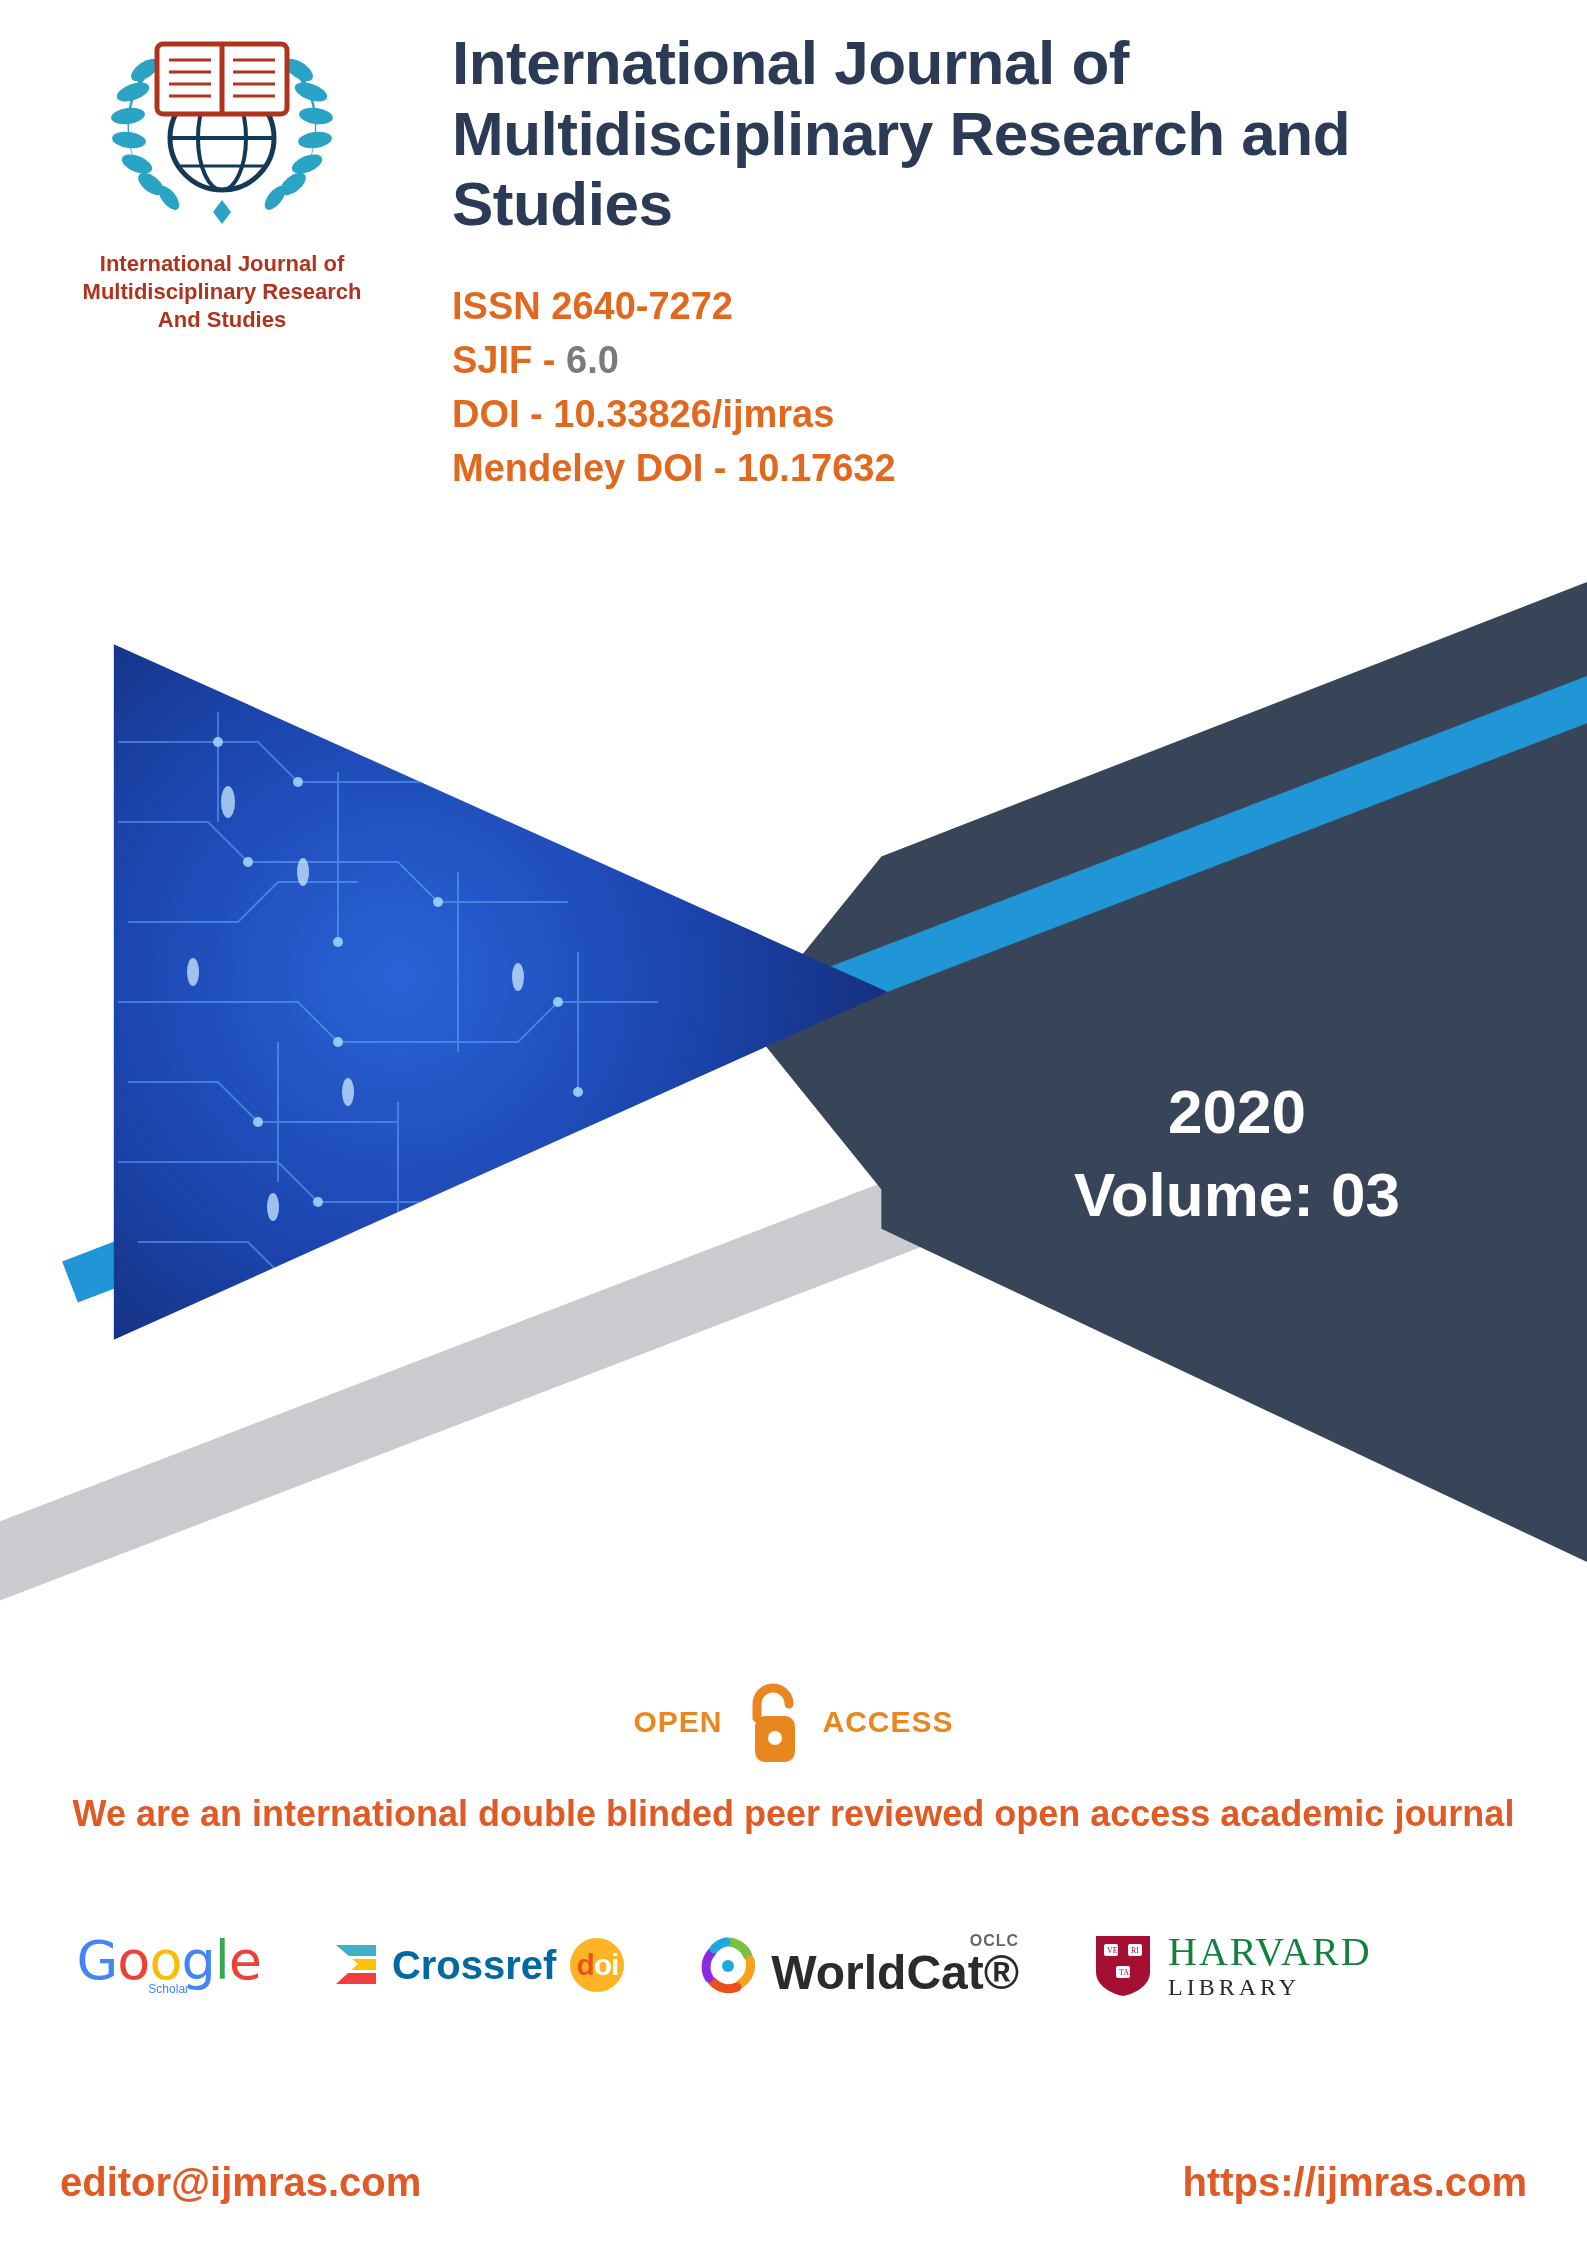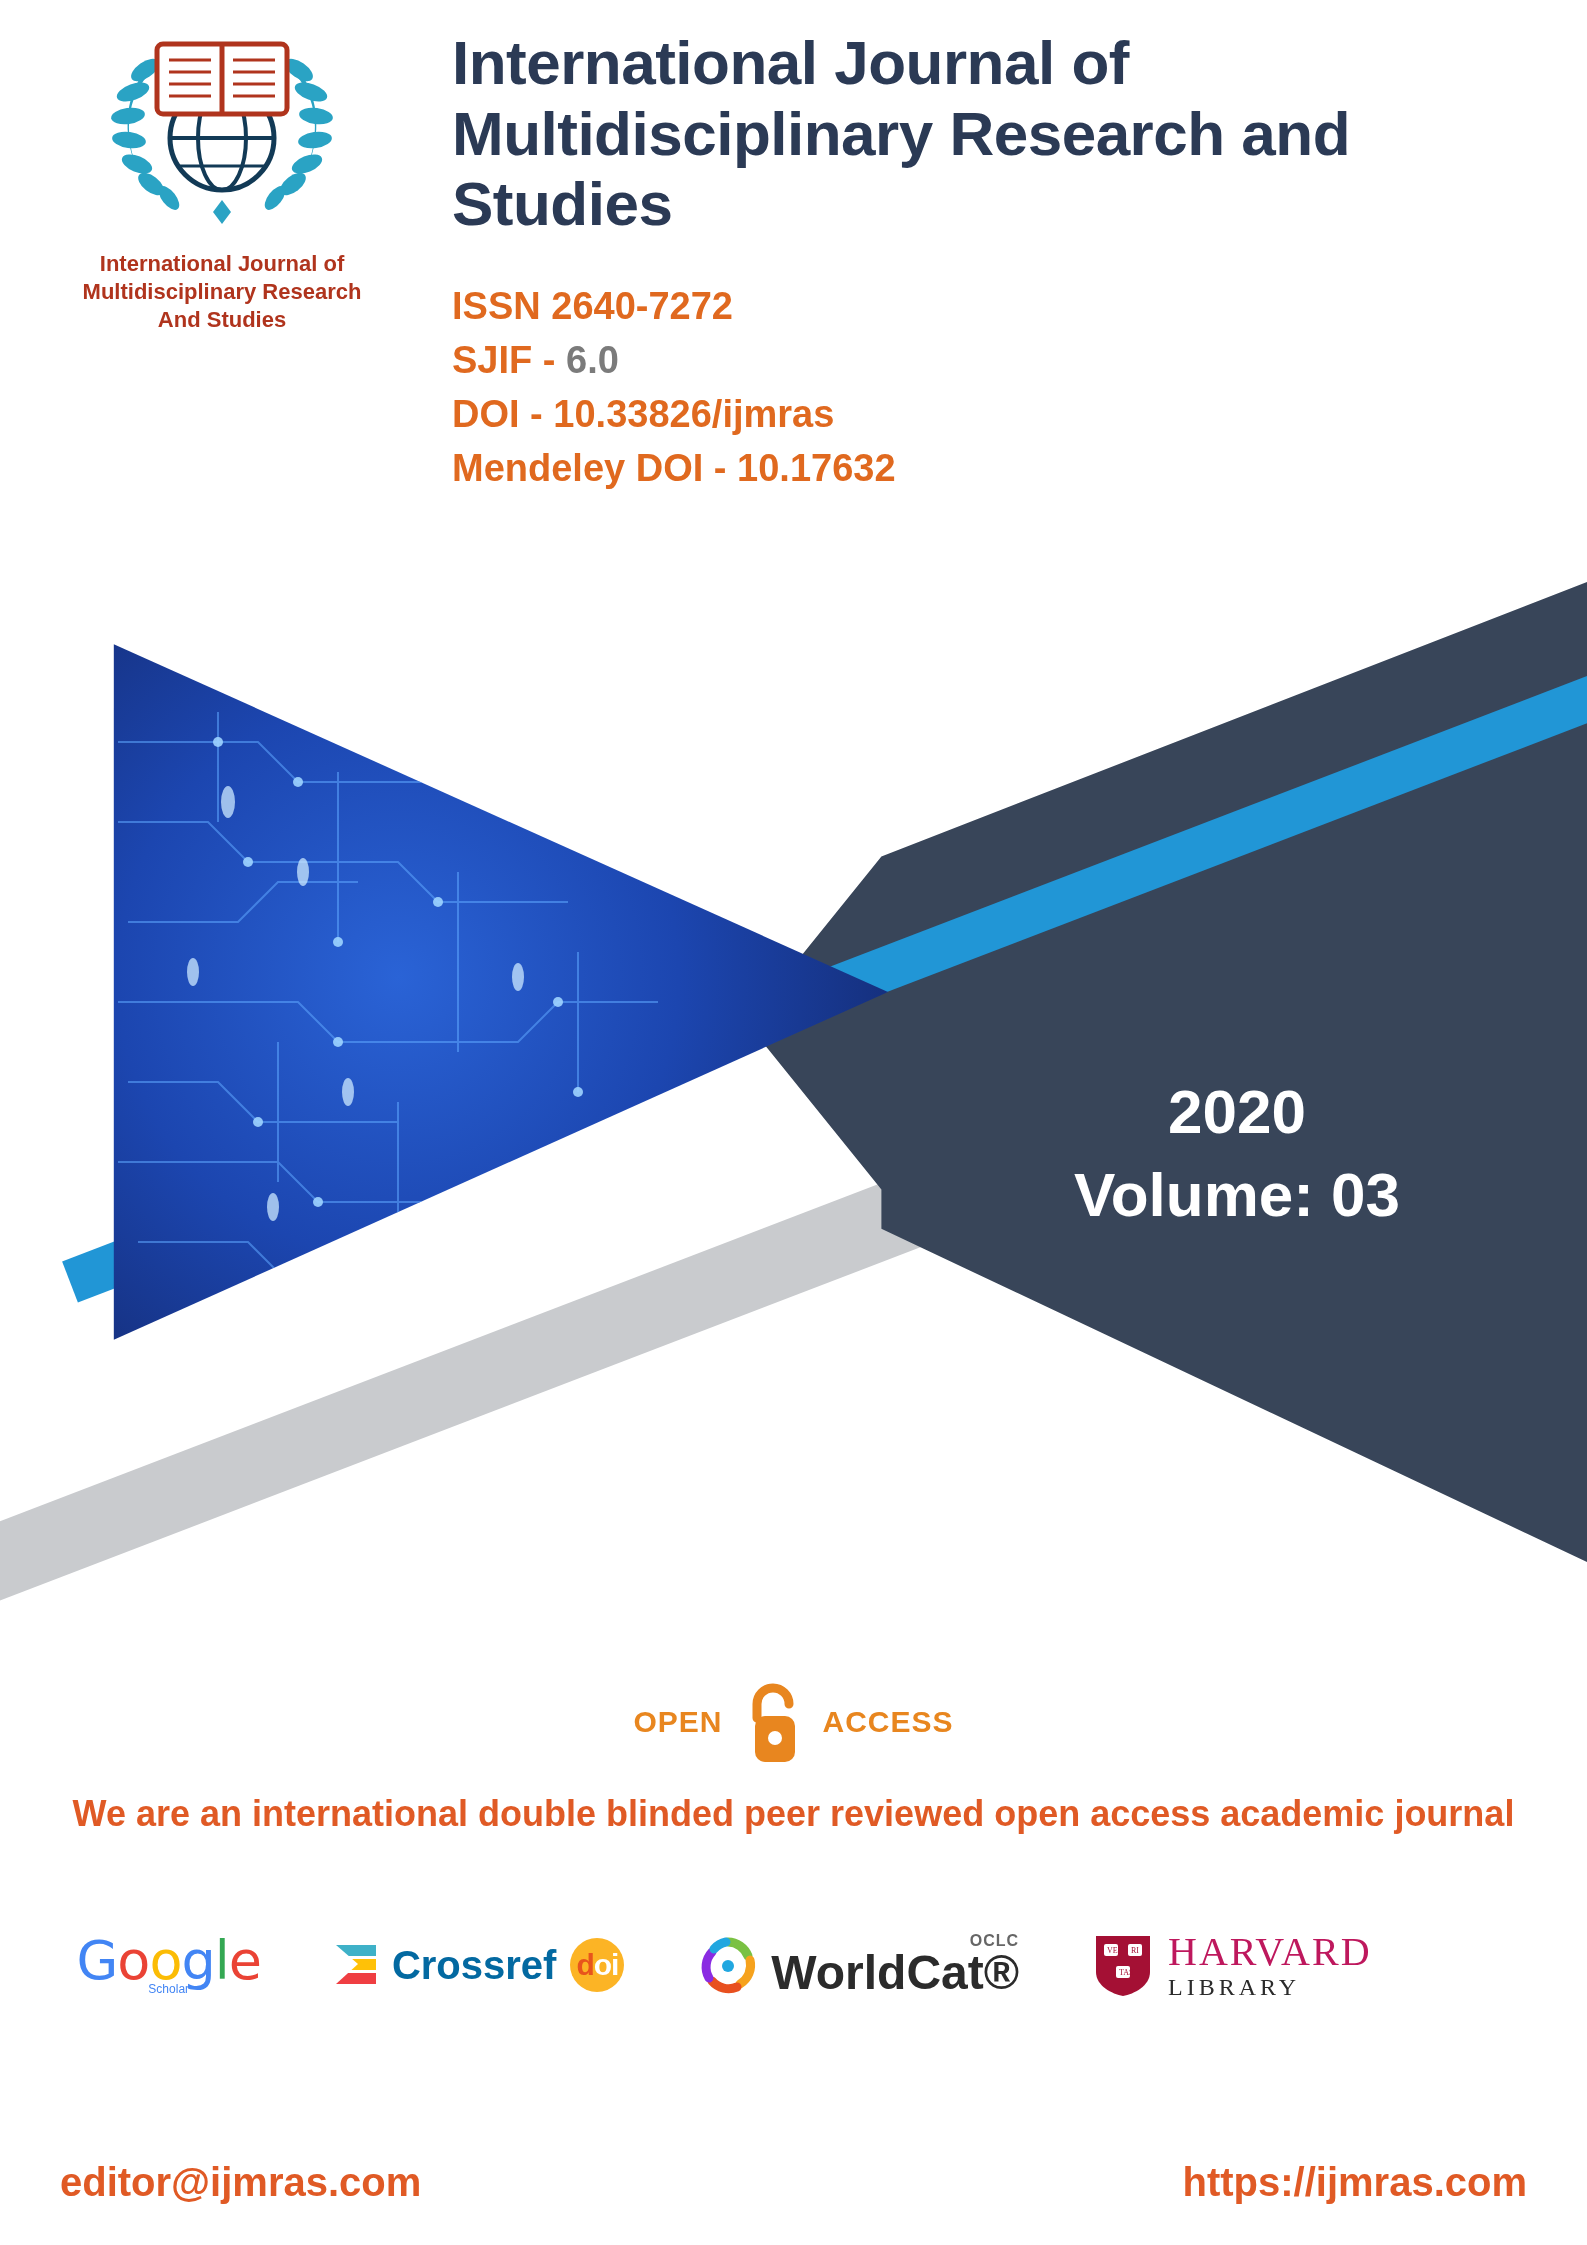--- a/index.html
+++ b/index.html
@@ -254,21 +254,21 @@
   .harvard-shield {
     width: 62px;
     height: 66px;
     position: relative;
   }
   .harvard-labels {
     font-family: "Liberation Serif", serif;
     text-align: left;
     line-height: 1.1;
   }
-  .harvard-name { font-size: 40px; color: #be185d; letter-spacing: 2px; }
+  .harvard-name { font-size: 40px; color: #15803d; letter-spacing: 2px; }
   .harvard-sub { font-size: 24px; color: #2b2b2b; letter-spacing: 4px; }
 
   
   .footer {
     position: absolute;
     left: 0;
     bottom: 40px;
     width: 1587px;
     display: flex;
     justify-content: space-between;

